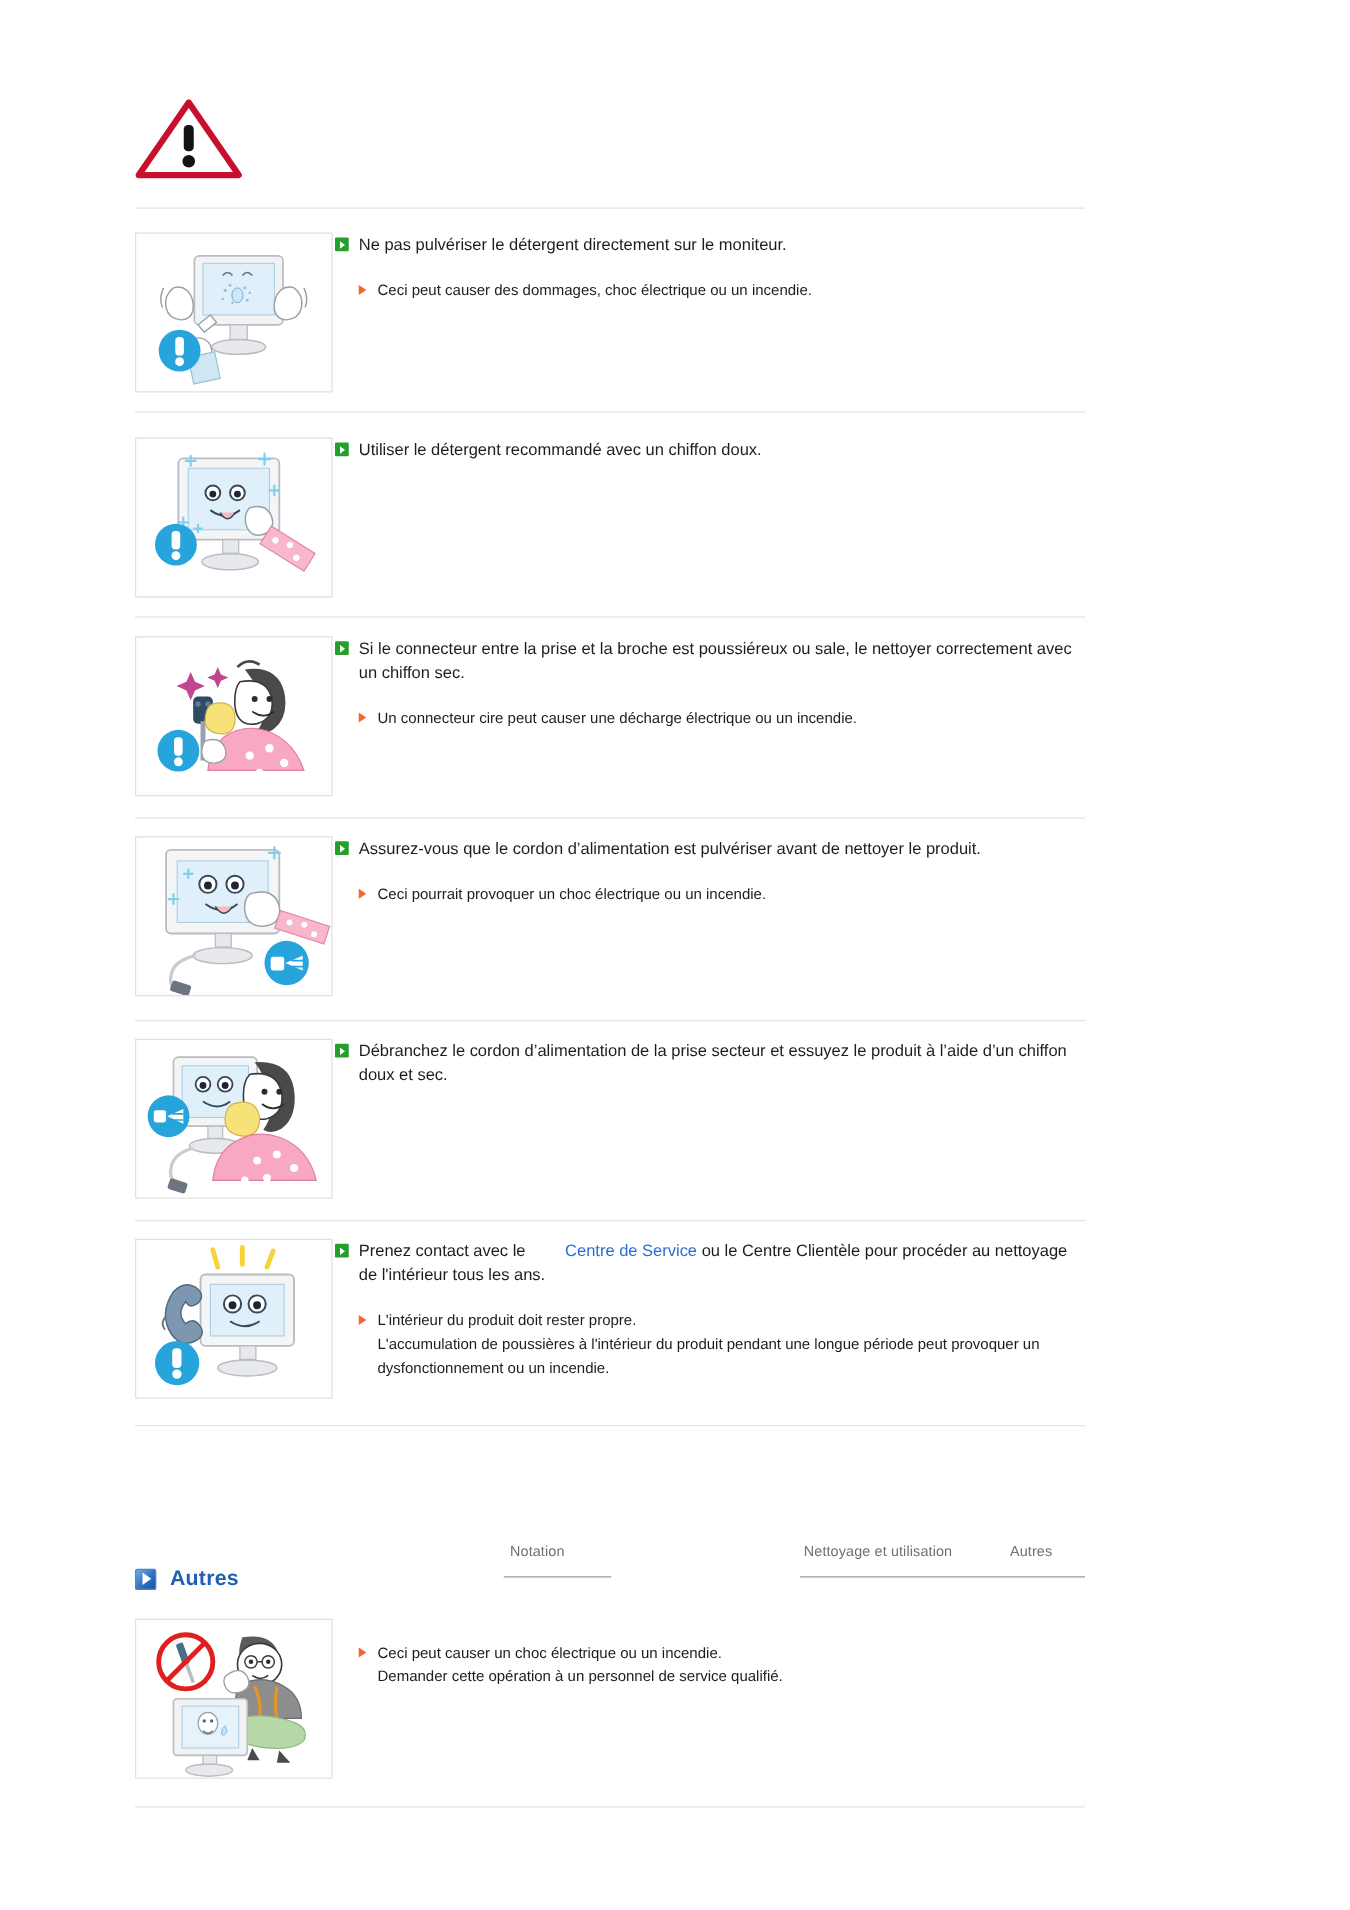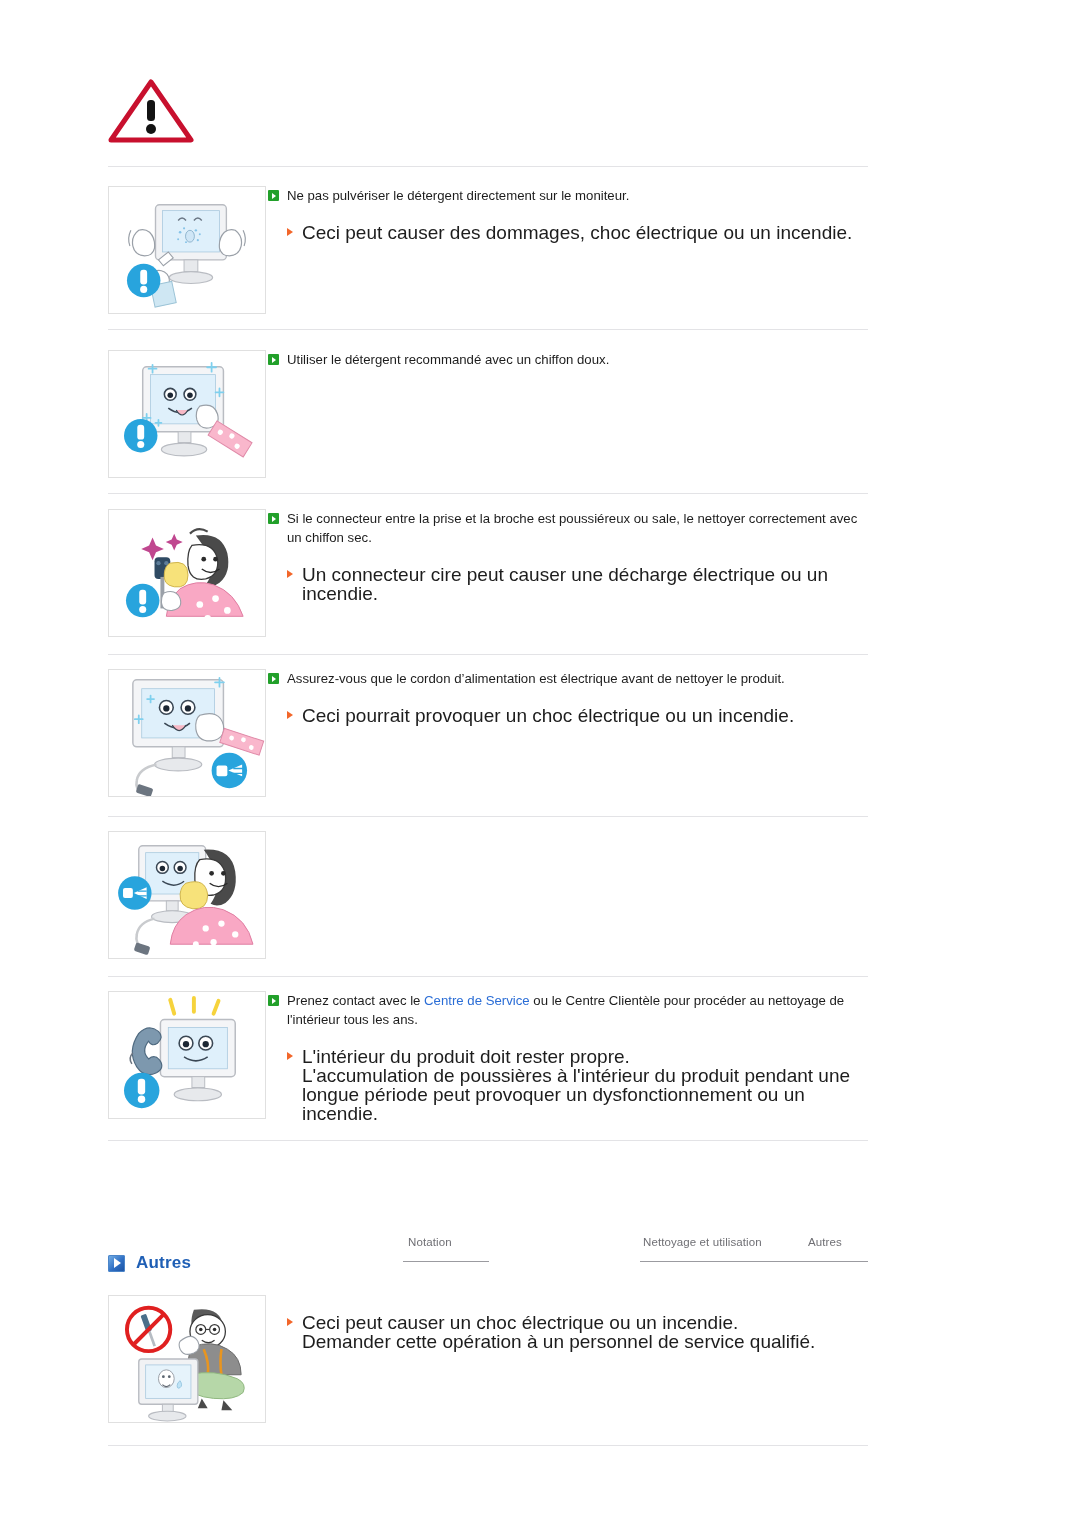--- a/index.html
+++ b/index.html
@@ -96,41 +96,42 @@
     width: 0; height: 0;
     border-top: 3px solid transparent;
     border-bottom: 3px solid transparent;
     border-left: 4.5px solid #ffffff;
   }
   .main-item .txt { flex: 1 1 auto; }
 
   .sub-item {
     display: flex;
     align-items: flex-start;
-    font-size: 19px;
+    font-size: 12px;
     line-height: 19px;
     color: #1d1d1d;
     margin-left: 19px;
   }
   .bullet-tri {
     flex: 0 0 auto;
     width: 0; height: 0;
     margin-top: 5px;
     margin-right: 9px;
     border-top: 4.5px solid transparent;
     border-bottom: 4.5px solid transparent;
     border-left: 6.5px solid #f2662a;
   }
   .sub-item .txt { flex: 1 1 auto; }
 
   .gap-a { height: 18px; }
 
   a.link {
     color: #2a6dd6;
     text-decoration: none;
+    margin-left: 28px;
   }
 
   
   .tabs {
     position: absolute;
     left: 108px;
     top: 1236px;
     width: 760px;
     height: 34px;
     font-size: 11.5px;
@@ -385,21 +386,21 @@
 
         <circle cx="122" cy="102" r="18" fill="#28a4dd"></circle>
         <rect x="109" y="97" width="11" height="11" rx="2" fill="#ffffff"></rect>
         <path d="M121 102 l14 -6 l0 12Z" fill="#ffffff"></path>
         <path d="M126 100 l10 0 M126 105 l10 0" stroke="#28a4dd" stroke-width="1.4"></path>
       </svg>
     </div>
     <div class="rowtext">
       <div class="main-item">
         <span class="bullet-green"></span>
-        <span class="txt">Assurez-vous que le cordon d’alimentation est électrique avant de nettoyer le produit.</span>
+        <span class="txt">Assurez-vous que le cordon d’alimentation est pulvériser avant de nettoyer le produit.</span>
       </div>
       <div class="gap-a"></div>
       <div class="sub-item">
         <span class="bullet-tri"></span>
         <span class="txt">Ceci pourrait provoquer un choc électrique ou un incendie.</span>
       </div>
     </div>
   </div>
 
   <div class="hrule" style="top:816px;"></div>
@@ -438,20 +439,24 @@
             <circle cx="88" cy="114" r="3"></circle>
         </g>
 
         <circle cx="26" cy="62" r="17" fill="#28a4dd"></circle>
         <rect x="14" y="57" width="10" height="10" rx="2" fill="#ffffff"></rect>
         <path d="M25 62 l13 -6 l0 12Z" fill="#ffffff"></path>
         <path d="M29 60 l9 0 M29 65 l9 0" stroke="#28a4dd" stroke-width="1.3"></path>
       </svg>
     </div>
     <div class="rowtext">
+      <div class="main-item">
+        <span class="bullet-green"></span>
+        <span class="txt">Débranchez le cordon d’alimentation de la prise secteur et essuyez le produit à l’aide d’un chiffon doux et sec.</span>
+      </div>
       <div class="gap-a"></div>
     </div>
   </div>
 
   <div class="hrule" style="top:976px;"></div>
 
   <div class="row" style="top:991px;">
     <div class="thumb">
       <svg viewBox="0 0 158 128">
         <rect width="158" height="128" fill="#ffffff"></rect>

